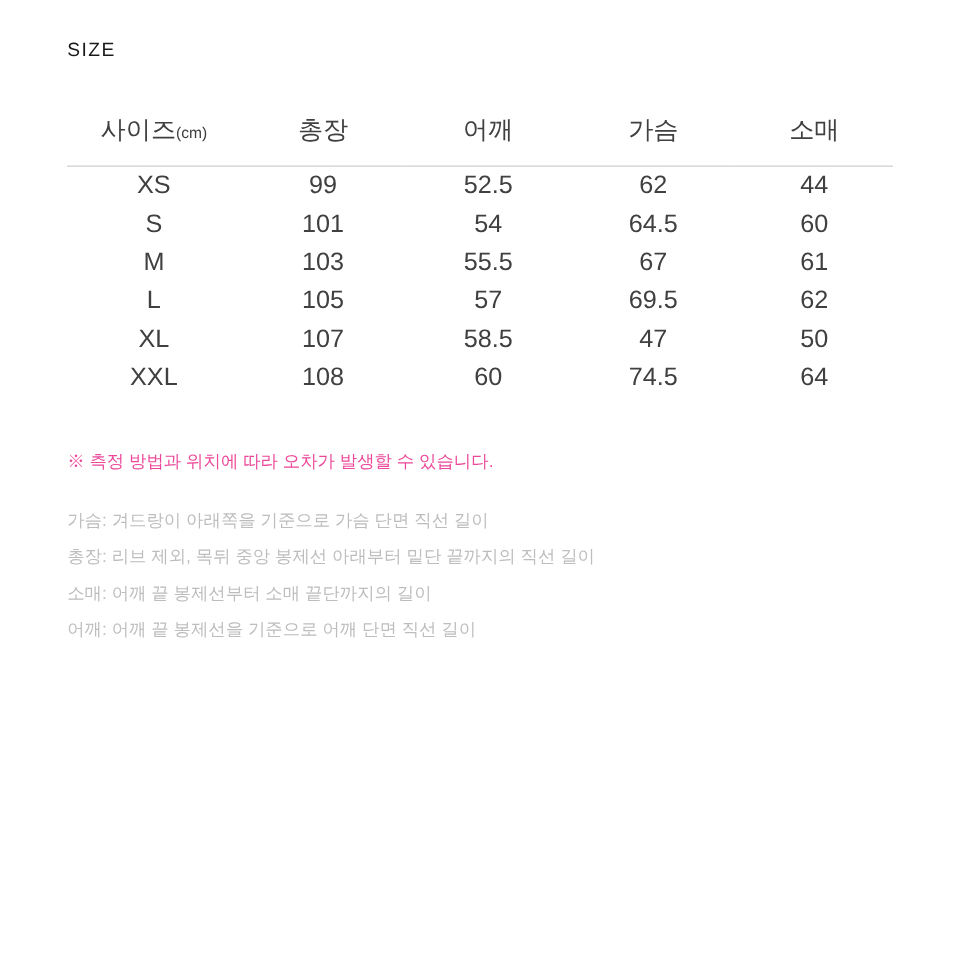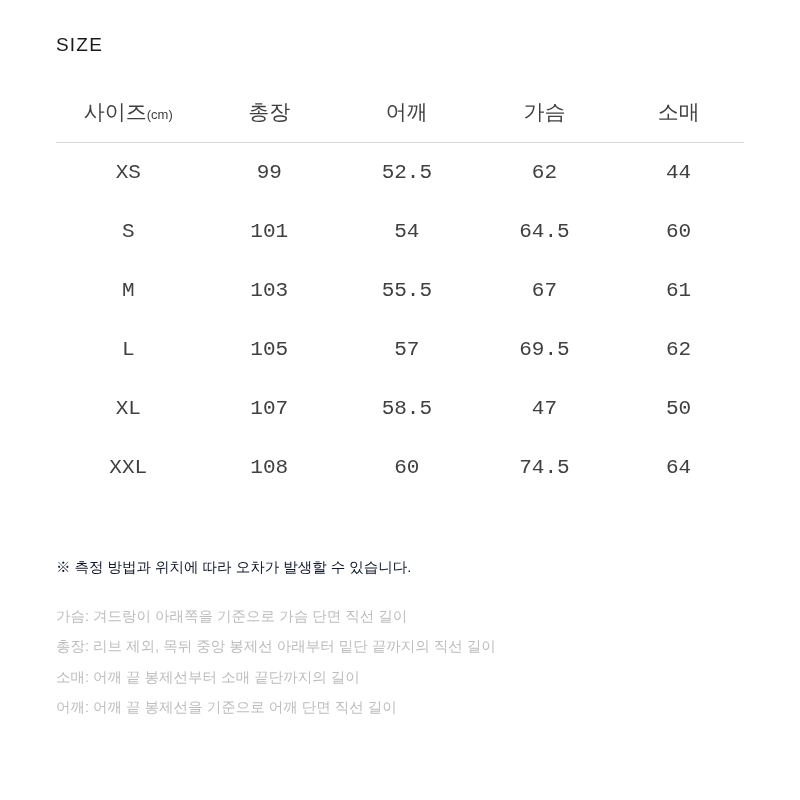--- a/index.html
+++ b/index.html
@@ -15,21 +15,21 @@
     overflow: hidden;
   }
   .page {
     position: relative;
     width: 800px;
     height: 800px;
     box-sizing: border-box;
     padding: 28px 56px 0 56px;
   }
   .size-heading {
-    font-size: 19px;
+    font-size: 16px;
     font-weight: 400;
     letter-spacing: 1.2px;
     color: #1a1a1a;
     margin: 6px 0 0 0;
   }
   table.size-table {
     width: 688px;
     border-collapse: collapse;
     margin-top: 34px;
     table-layout: fixed;
@@ -44,33 +44,32 @@
     font-size: 21px;
     padding: 8px 0 16px 0;
     border-bottom: 1px solid #d9d9d9;
   }
   table.size-table thead th .unit {
     font-size: 13px;
     vertical-align: baseline;
   }
   table.size-table tbody td {
     font-size: 21px;
-    padding: 18px 0;
-    font-family: Liberation Mono, monospace;
+    padding: 4px 0;
   }
   col.c-size { width: 21%; }
   col.c-a { width: 20%; }
   col.c-b { width: 20%; }
   col.c-c { width: 20%; }
   col.c-d { width: 19%; }
 
   .note {
-    margin-top: 60px;
+    margin-top: 44px;
     font-size: 14.5px;
-    color: #0f172a;
+    color: #ec4899;
     line-height: 1.5;
   }
   .desc-list {
     margin-top: 22px;
   }
   .desc-list div {
     font-size: 14.5px;
     color: #bdbdbd;
     line-height: 2.1;
   }

